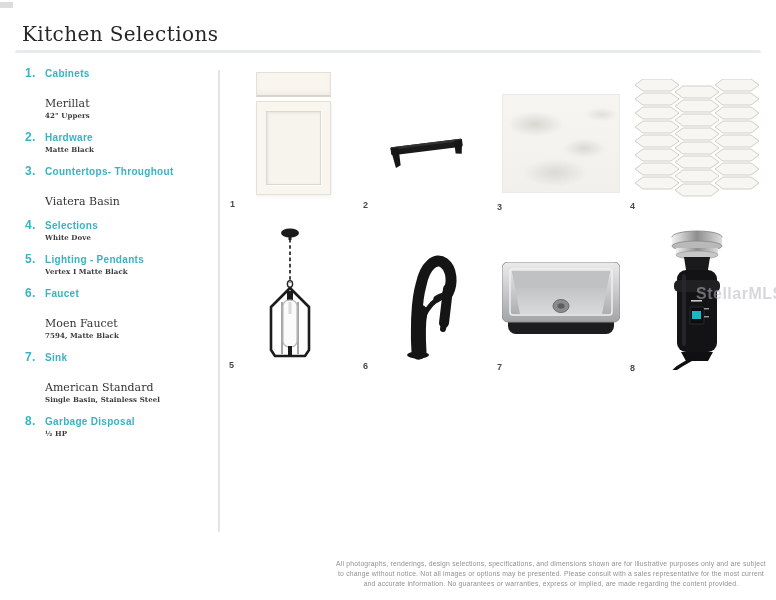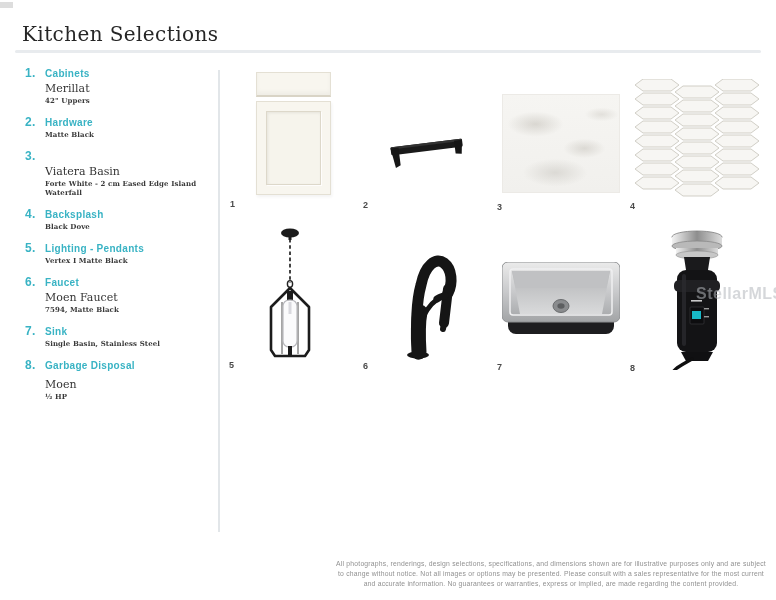--- a/index.html
+++ b/index.html
@@ -15,21 +15,21 @@
     font-size:20px;font-weight:500;letter-spacing:.4px;color:#262626;
   }
   .title-rule{position:absolute;left:15px;top:50px;width:746px;height:3px;background:#e8ebee;border-radius:2px;}
   
   .sel-list{position:absolute;left:25px;top:66px;width:190px;}
   .sel-item{margin-bottom:10px;}
   .sel-head{display:flex;align-items:baseline;color:#39b3c4;font-weight:bold;}
   .sel-num{width:20px;flex:0 0 20px;font-size:12px;letter-spacing:.3px;}
   .sel-title{font-size:10px;letter-spacing:.3px;}
   .sel-brand{
-    margin-left:20px;margin-top:2px;
+    margin-left:20px;margin-top:17px;
     font-family:"DejaVu Serif","Liberation Serif",serif;
     font-size:11px;color:#343434;
   }
   .sel-spec{
     margin-left:20px;margin-top:1px;
     font-family:"DejaVu Serif","Liberation Serif",serif;
     font-size:7px;font-weight:bold;color:#3a3a3a;letter-spacing:.1px;
   }
   .sel-item.last .sel-brand{margin-top:6px;}
   
@@ -100,31 +100,31 @@
     <div class="sel-head">
       <span class="sel-num">2.</span>
       <span class="sel-title">Hardware</span>
     </div>
     <div class="sel-spec">Matte Black</div>
   </div>
 
   <div class="sel-item">
     <div class="sel-head">
       <span class="sel-num">3.</span>
+      <span class="sel-title">Countertops- Throughout</span>
     </div>
     <div class="sel-brand">Viatera Basin</div>
-    <div class="sel-spec">Forte White - 2 cm Eased Edge Island Waterfall</div>
   </div>
 
   <div class="sel-item">
     <div class="sel-head">
       <span class="sel-num">4.</span>
-      <span class="sel-title">Backsplash</span>
-    </div>
-    <div class="sel-spec">Black Dove</div>
+      <span class="sel-title">Selections</span>
+    </div>
+    <div class="sel-spec">White Dove</div>
   </div>
 
   <div class="sel-item">
     <div class="sel-head">
       <span class="sel-num">5.</span>
       <span class="sel-title">Lighting - Pendants</span>
     </div>
     <div class="sel-spec">Vertex I Matte Black</div>
   </div>
 
@@ -135,29 +135,29 @@
     </div>
     <div class="sel-brand">Moen Faucet</div>
     <div class="sel-spec">7594, Matte Black</div>
   </div>
 
   <div class="sel-item">
     <div class="sel-head">
       <span class="sel-num">7.</span>
       <span class="sel-title">Sink</span>
     </div>
+    <div class="sel-brand">American Standard</div>
     <div class="sel-spec">Single Basin, Stainless Steel</div>
   </div>
 
   <div class="sel-item last">
     <div class="sel-head">
       <span class="sel-num">8.</span>
       <span class="sel-title">Garbage Disposal</span>
     </div>
-    <div class="sel-brand">Moen</div>
     <div class="sel-spec">½ HP</div>
   </div>
 
 </div>
 
 <div class="v-divider"></div>
 
 <div class="product cabinet">
   <div class="cab-drawer"></div>
   <div class="cab-door">

